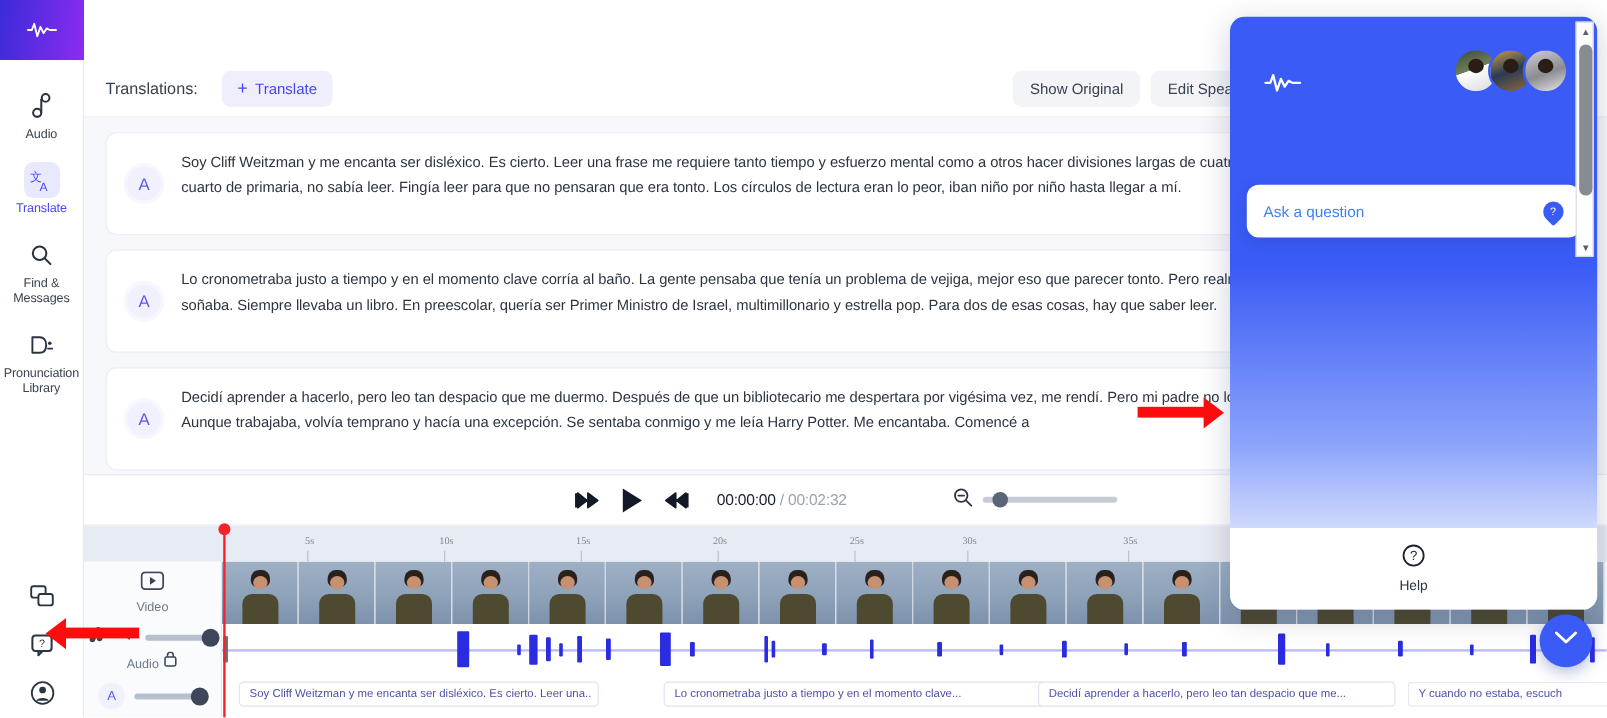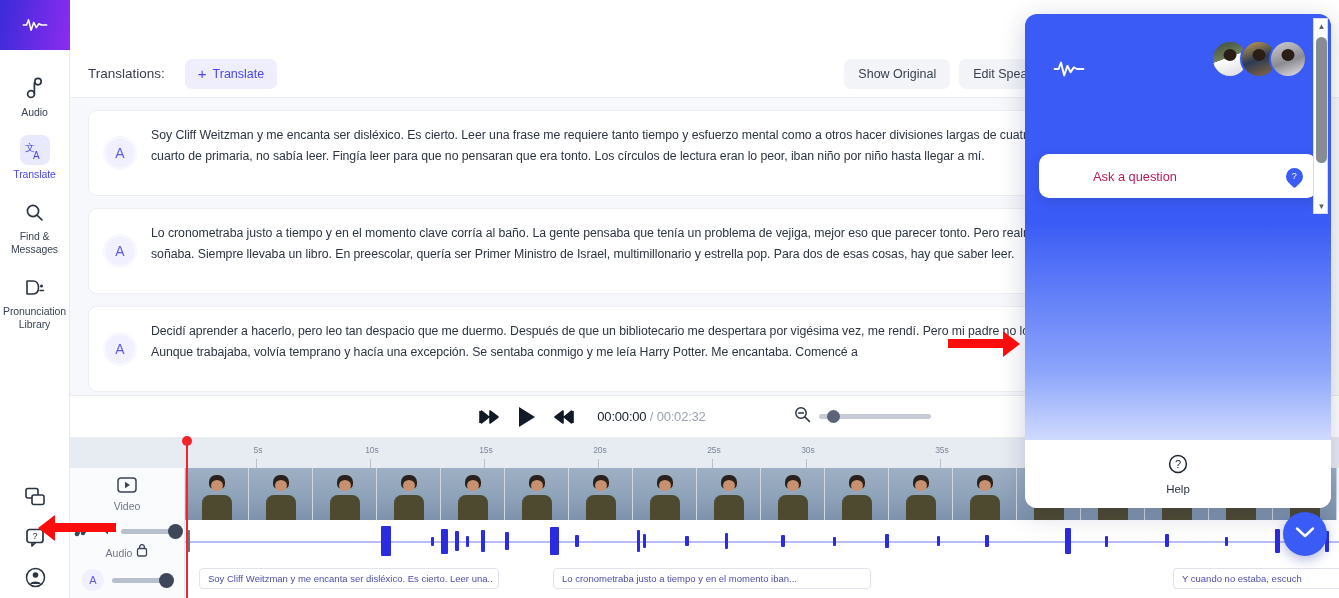--- a/index.html
+++ b/index.html
@@ -128,21 +128,21 @@
   }
   .pb-ico { color: #111a26; cursor: pointer; display:flex;align-items:center;}
   .pb-time { font-size: 13px; color: #161f2b; margin-left: 6px; letter-spacing: -0.2px;}
   .pb-time .total { color: #9aa4b4; }
   .zoom-group { display:flex; align-items:center; gap: 8px; margin-left: 72px; }
   .zoom-track { width: 112px; height: 5px; background: #c6cbd6; border-radius: 3px; position: relative; }
   .zoom-knob { position:absolute; left: 8px; top:-4px; width:13px;height:13px;border-radius:50%;background:#5b6478;}
 
   
   .timeline { position:absolute; left:70px; top:438px; width:1269px; height:160px; background:#fff; }
-  .ruler { position:absolute; left:0; top:0; width:1269px; height:30px; background:#e7ebf2; }
+  .ruler { position:absolute; left:0; top:0; width:1269px; height:30px; background:#e7ebf2;font-family:Liberation Serif, serif; }
   .ruler-left { position:absolute; left:0; top:0; width:115px; height:30px; background:#e7ebf2; }
   .tick { position:absolute; top:0; height:30px; width:1px; }
   .tick i { position:absolute; left:0; bottom:0; width:1px; height:9px; background:#b9c1cf; display:block;}
   .tick span { position:absolute; left:-10px; top:7px; width:24px; text-align:center; font-size:8.5px; color:#7e8899;}
   .track-head { position:absolute; left:0; width:115px; background:#fafbfd; border-right:1px solid #e4e8ef; display:flex; flex-direction:column; align-items:center; justify-content:center; }
   .th-lbl { font-size:10.5px; color:#6e7789; margin-top:3px;}
   .track-body { position:absolute; left:115px; width:1154px; }
   .film { display:flex; height:100%; overflow:hidden; }
   .frame { width:64px; height:100%; flex:none; position:relative; overflow:hidden;
     background: linear-gradient(180deg,#9fb0c4 0%,#8ea2b9 55%,#7d92ab 100%); border-right:1px solid #cfd7e2;}
@@ -176,21 +176,21 @@
   .c-av { width:38px;height:38px;border-radius:50%; border:2px solid #3a5bf5; margin-left:-9px; overflow:hidden; position:relative;}
   .c-av.a1 { background: linear-gradient(160deg,#3c4a3a,#6f7f5c 45%,#ffffff 46%,#d9d9dd); }
   .c-av.a2 { background: linear-gradient(160deg,#caa04a,#2c3a54 50%,#8d6b3f); }
   .c-av.a3 { background: linear-gradient(160deg,#cfcfd4,#8b8b92 55%,#e6e6ea); }
   .c-av i { position:absolute; left:50%; top:20%; transform:translateX(-50%); width:13px;height:12px;border-radius:50%; background:#2a1d16; }
   .ask-box {
     position:absolute; left:14px; top:140px; width:278px; height:44px;
     background:#fff; border-radius:10px; box-shadow:0 3px 12px rgba(20,30,80,.16);
     display:flex; align-items:center; padding: 0 14px;
   }
-  .ask-txt { font-size:12.8px; color:#be185d; flex:1;margin-left:40px; }
+  .ask-txt { font-size:12.8px; color:#3b82f6; flex:1; }
   .ask-ico { width:17px;height:17px;border-radius:50% 50% 50% 2px; background:#3a5bf5; transform:rotate(-45deg); position:relative;}
   .ask-ico:after{content:"?"; position:absolute; left:0;right:0;top:-1px; transform:rotate(45deg); color:#fff;font-size:9px;text-align:center;line-height:18px;}
   .chat-scroll { position:absolute; right:3px; top:4px; width:15px; height:196px; background:#fff; border:1px solid #d8dbe2; }
   .cs-arrow { position:absolute; left:0; width:15px;height:14px; display:flex;align-items:center;justify-content:center; font-size:8px; color:#5a5f69;}
   .cs-arrow.up{top:0;} .cs-arrow.down{bottom:0;}
   .cs-thumb { position:absolute; left:2px; top:18px; width:11px; height:126px; background:#868b94; border-radius:6px;}
   .chat-nav {
     position:absolute; left:0; bottom:0; width:306px; height:68px; background:#fff;
     border-radius:0 0 12px 12px; display:flex; align-items:center;
   }
@@ -608,21 +608,22 @@
         <span style="width:22px;height:22px;border-radius:50%;background:#f0f0fe;color:#5d5ae8;font-size:11px;display:flex;align-items:center;justify-content:center;">A</span>
         <div class="slider-mini">
           <div class="sm-track">
               <span class="sm-knob"></span>
             </div>
         </div>
       </div>
     </div>
     <div class="track-body sub-row" style="top:124px;height:36px;">
       <div class="subchip" style="left:14px; width:300px;">Soy Cliff Weitzman y me encanta ser disléxico. Es cierto. Leer una..</div>
-      <div class="subchip" style="left:368px; width:318px;">Lo cronometraba justo a tiempo y en el momento iban...</div>
+      <div class="subchip" style="left:368px; width:318px;">Lo cronometraba justo a tiempo y en el momento clave...</div>
+      <div class="subchip" style="left:680px; width:298px;">Decidí aprender a hacerlo, pero leo tan despacio que me...</div>
       <div class="subchip" style="left:988px; width:170px; border-right:none;">Y cuando no estaba, escuch</div>
     </div>
   </div>
 
   <div class="playhead"></div>
 
   <div class="chat">
     <span class="chat-logo">
       <svg viewBox="0 0 40 24" width="32" height="22">
         <path d="M2 12 L7 12 L10 4 L14 20 L18 8 L22 16 L26 10 L30 12 L38 12" fill="none" stroke="#ffffff" stroke-width="2.4" stroke-linecap="round" stroke-linejoin="round"></path>

